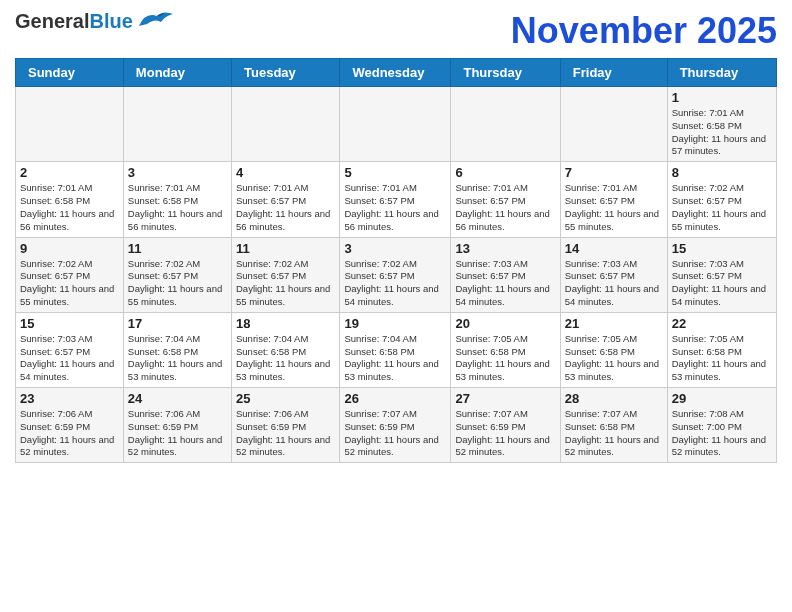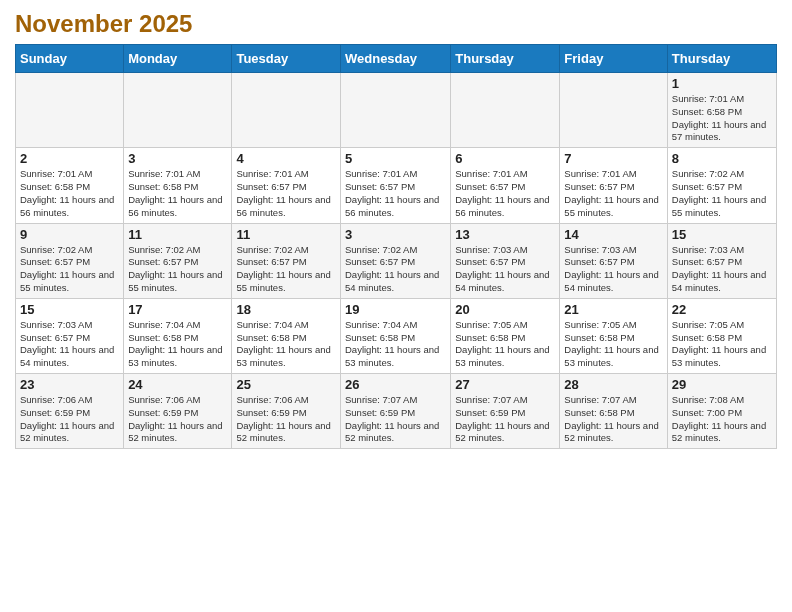--- a/index.html
+++ b/index.html
@@ -18,39 +18,39 @@
     }
     .logo-area {
       display: flex;
       flex-direction: column;
       align-items: flex-start;
     }
     .title-area {
       text-align: right;
     }
     .month-title {
-      font-size: 24px;
+      font-size: 36px;
       font-weight: bold;
-      color: #a16207;
+      color: #1d4ed8;
     }
     .subtitle {
       font-size: 15px;
       color: #444;
     }
     .calendar {
       width: 100%;
       border-collapse: collapse;
       border: 1px solid #ccc;
     }
     .calendar thead tr th {
       background: #1a7abf;
       color: #fff;
       font-size: 13px;
       font-weight: bold;
-      padding: 6px 4px;
+      padding: 6px 12px;
       text-align: left;
       border: 1px solid #1565a0;
     }
     .calendar tbody tr td {
       border: 1px solid #ccc;
       vertical-align: top;
       padding: 3px 4px;
       width: 113px;
       min-height: 80px;
       background: #fff;
@@ -74,20 +74,31 @@
       line-height: 1.35;
     }
     .empty-cell {
       background: #f5f5f5 !important;
     }
   </style>
 </head>
 <body>
 
 <div class="header-section">
+  <div class="logo-area">
+    <div style="display:flex; align-items:center;">
+      <span style="font-size:20px;font-weight:bold;color:#333;">General</span>
+      <span style="font-size:20px;font-weight:bold;color:#1a7abf;">Blue</span>
+
+      <svg width="38" height="24" viewBox="0 0 38 24" style="margin-left:4px;margin-top:-4px;">
+        <path d="M2,18 Q8,4 20,8 Q26,2 36,6 Q28,8 24,14 Q18,10 10,16 Z" fill="#1a7abf"></path>
+        <path d="M20,8 Q22,6 28,5 Q24,9 20,8Z" fill="#0d5a8a"></path>
+      </svg>
+    </div>
+  </div>
   <div class="title-area">
     <div class="month-title">November 2025</div>
   </div>
 </div>
 
 <table class="calendar">
   <thead>
     <tr>
     <th>Sunday</th>
         <th>Monday</th>

